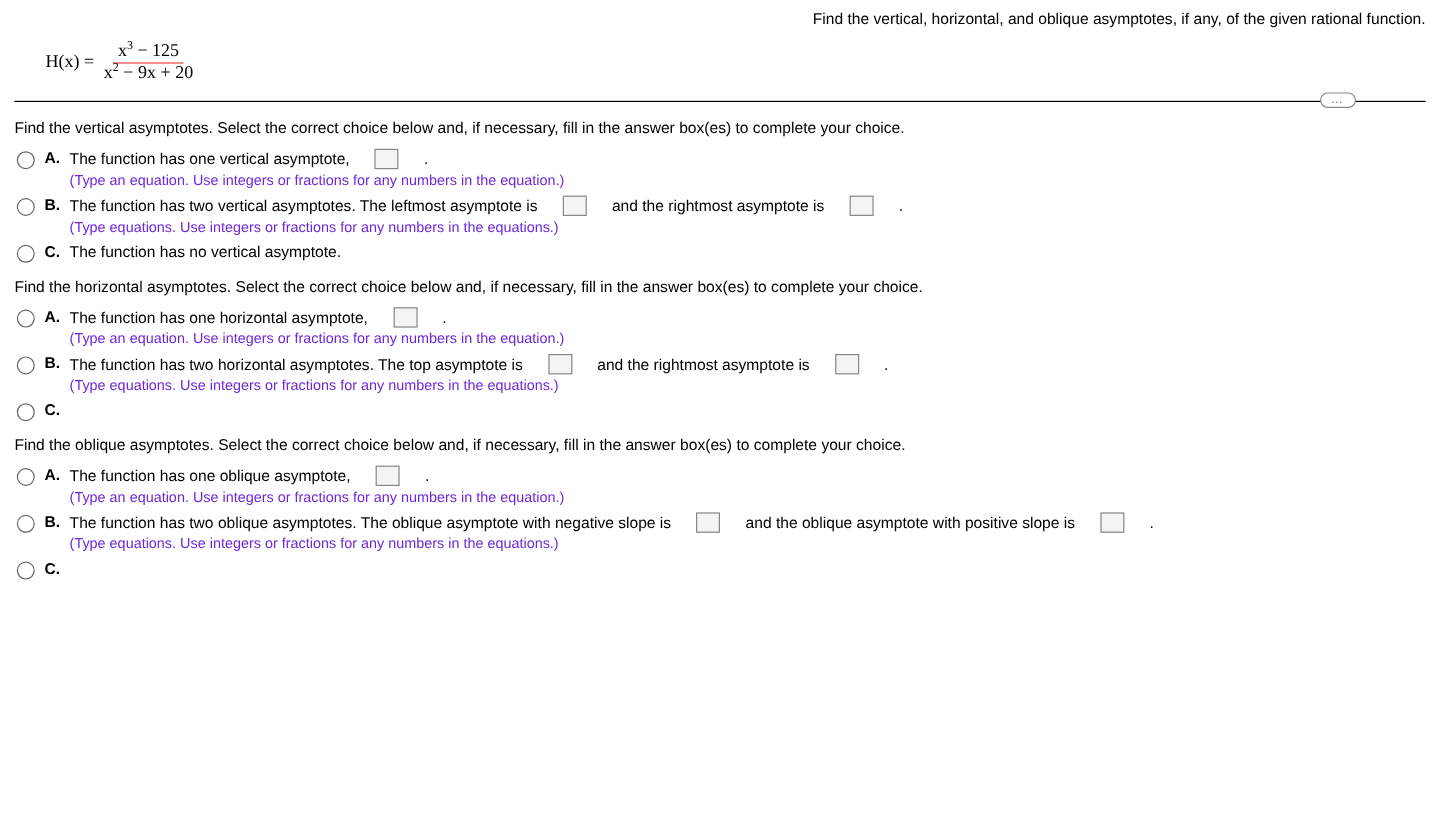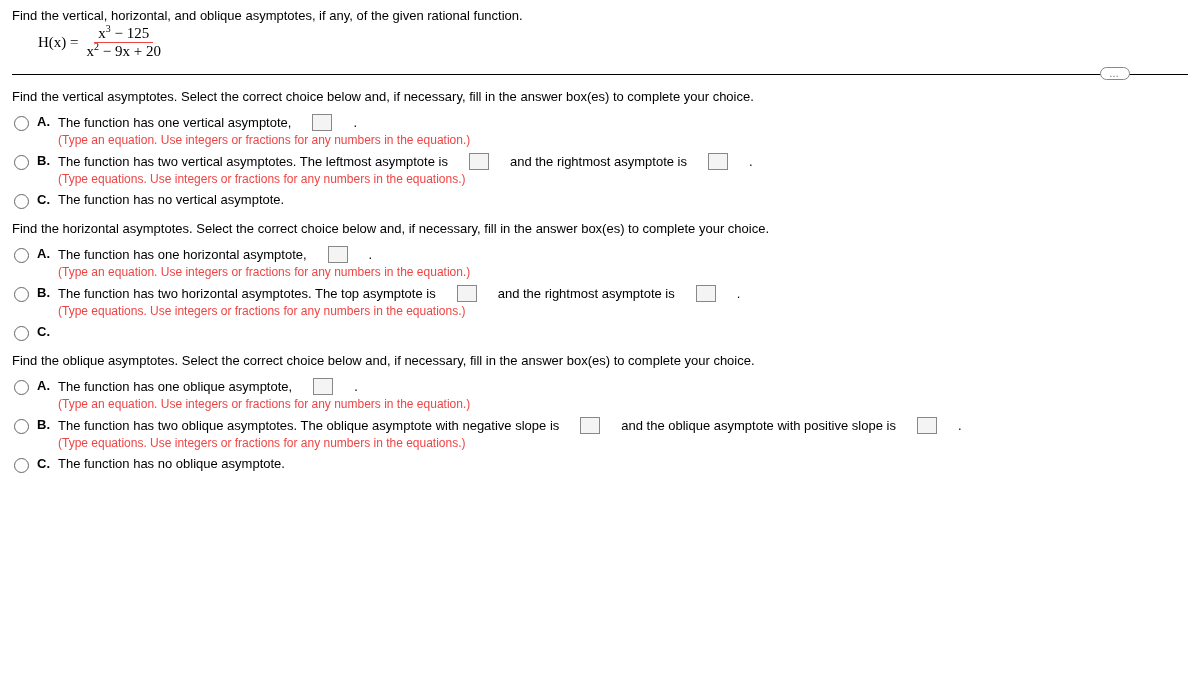--- a/index.html
+++ b/index.html
@@ -4,21 +4,22 @@
 <style>
 body {
   font-family: Arial, sans-serif;
   font-size: 13px;
   color: #000;
   margin: 0;
   padding: 8px 12px;
   background: #fff;
 }
 .question-text {
-  margin-bottom: 2px;
+  margin-bottom: 12px;
+  text-align: right;
 }
 .equation {
   padding-left: 26px;
   font-family: 'Times New Roman', serif;
   font-size: 15px;
 }
 .eq-row { display:flex; align-items:center; }
 .fraction { display:inline-flex; flex-direction:column; align-items:center; vertical-align:middle; margin-left:4px; }
 .fraction .num { border-bottom: 1px solid #ef4444; padding: 0 4px; }
 .fraction .den { padding: 0 4px; }
@@ -55,21 +56,21 @@
 .choice-body { display:flex; flex-direction:column; }
 .line1 { display:flex; align-items:center; flex-wrap:wrap; gap:19px; }
 .inputbox {
   display:inline-block;
   width:18px; height:15px;
   border:1px solid #888;
   background:#f4f4f4;
   margin: 0 2px;
   vertical-align:middle;
 }
-.hint { color:#ef4444; font-size:12px; margin-top:2px; }
+.hint { color:#6d28d9; font-size:12px; margin-top:2px; }
 </style>
 </head>
 <body>
 
 <div class="question-text">Find the vertical, horizontal, and oblique asymptotes, if any, of the given rational function.</div>
 
 <div class="equation">
   <div class="eq-row">
     <span>H(x) = </span>
     <span class="fraction">
@@ -180,19 +181,14 @@
         <span>and the oblique asymptote with positive slope is</span>
         <span class="inputbox"></span>
         <span>.</span>
       </div>
       <div class="hint">(Type equations. Use integers or fractions for any numbers in the equations.)</div>
     </div>
   </div>
   <div class="choice">
     <span class="radio"></span>
     <span class="letter">C.</span>
-    <div class="choice-body">
-        <div class="line1">
-          <span>The function has no oblique asymptote.</span>
-        </div>
-      </div>
   </div>
 </div>
 
 </body></html>

